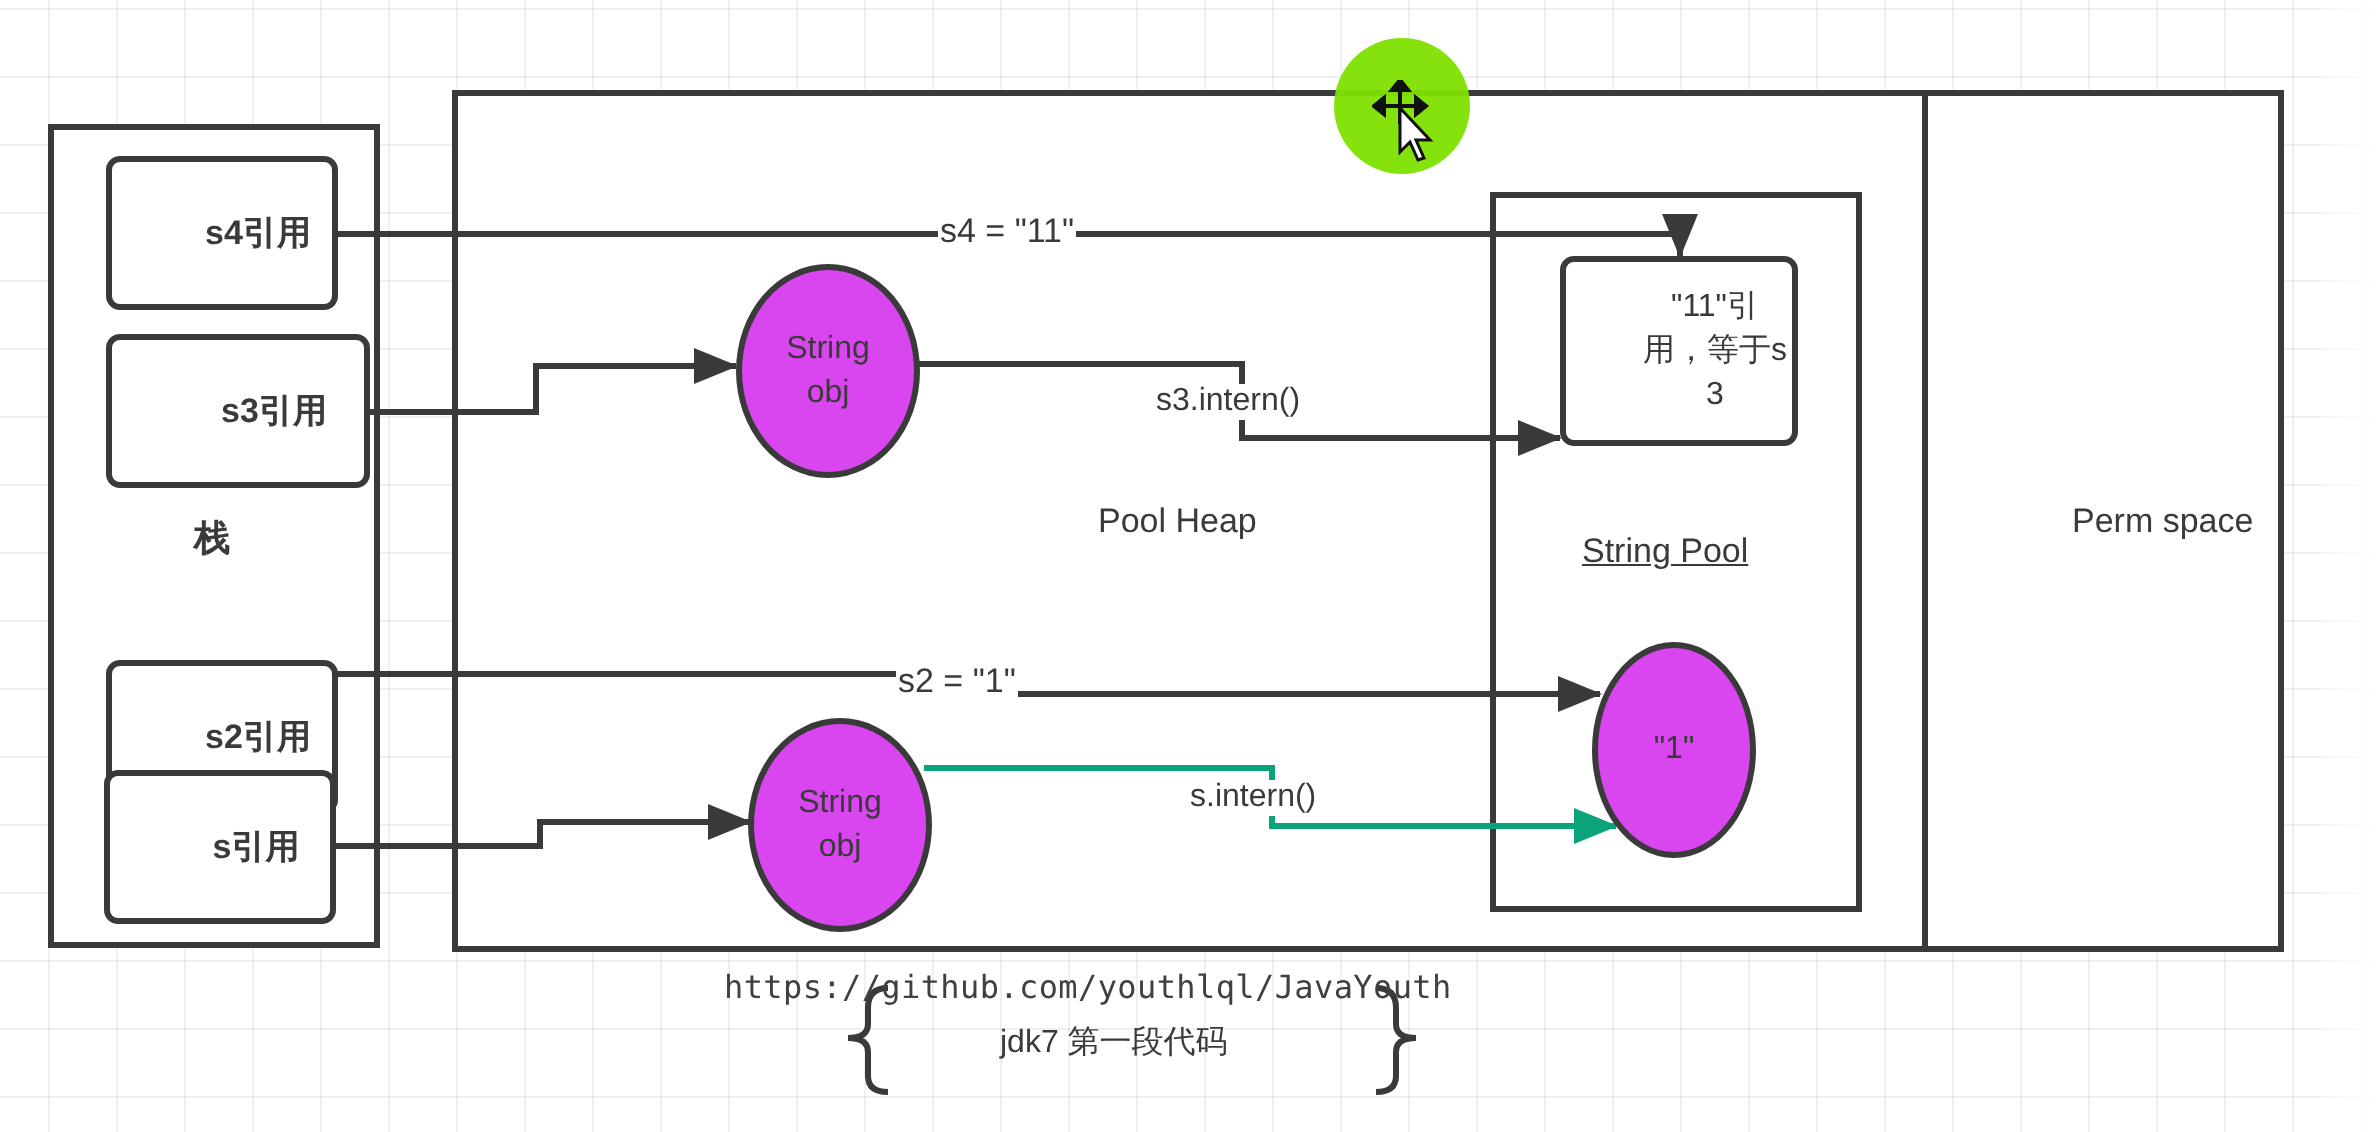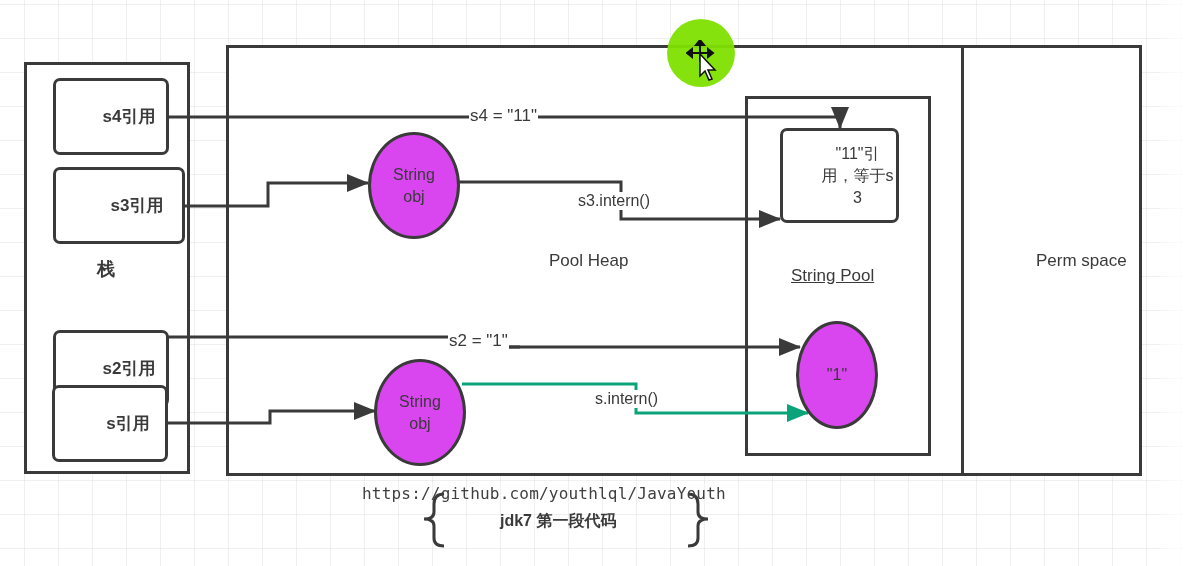--- a/index.html
+++ b/index.html
@@ -43,21 +43,21 @@
   svg#wires { position: absolute; left: 0; top: 0; }
   .cursor-halo {
     position: absolute; left: 667px; top: 19px; width: 68px; height: 68px;
     border-radius: 50%; background: #7ee000; opacity: 0.95;
   }
   .watermark {
     position: absolute; left: 362px; top: 484px; font-family: "DejaVu Sans Mono", monospace;
     font-size: 16px; color: #404040; letter-spacing: 0.2px; white-space: nowrap;
   }
   .caption {
-    position: absolute; left: 500px; top: 511px; font-size: 16px; font-weight: bold; color: #3a3a3a;
+    position: absolute; left: 500px; top: 511px; font-size: 16px; font-weight: normal; color: #3a3a3a;
   }
 </style>
 </head>
 <body>
 
 <div class="box" data-name="stack-area" style="left:24px;top:62px;width:166px;height:412px;"></div>
 <div class="box" data-name="java-heap-area" style="left:226px;top:45px;width:738px;height:431px;"></div>
 <div class="box" data-name="perm-space-area" style="left:961px;top:45px;width:181px;height:431px;"></div>
 <div class="box" data-name="string-pool-area" style="left:745px;top:96px;width:186px;height:360px;"></div>
 

